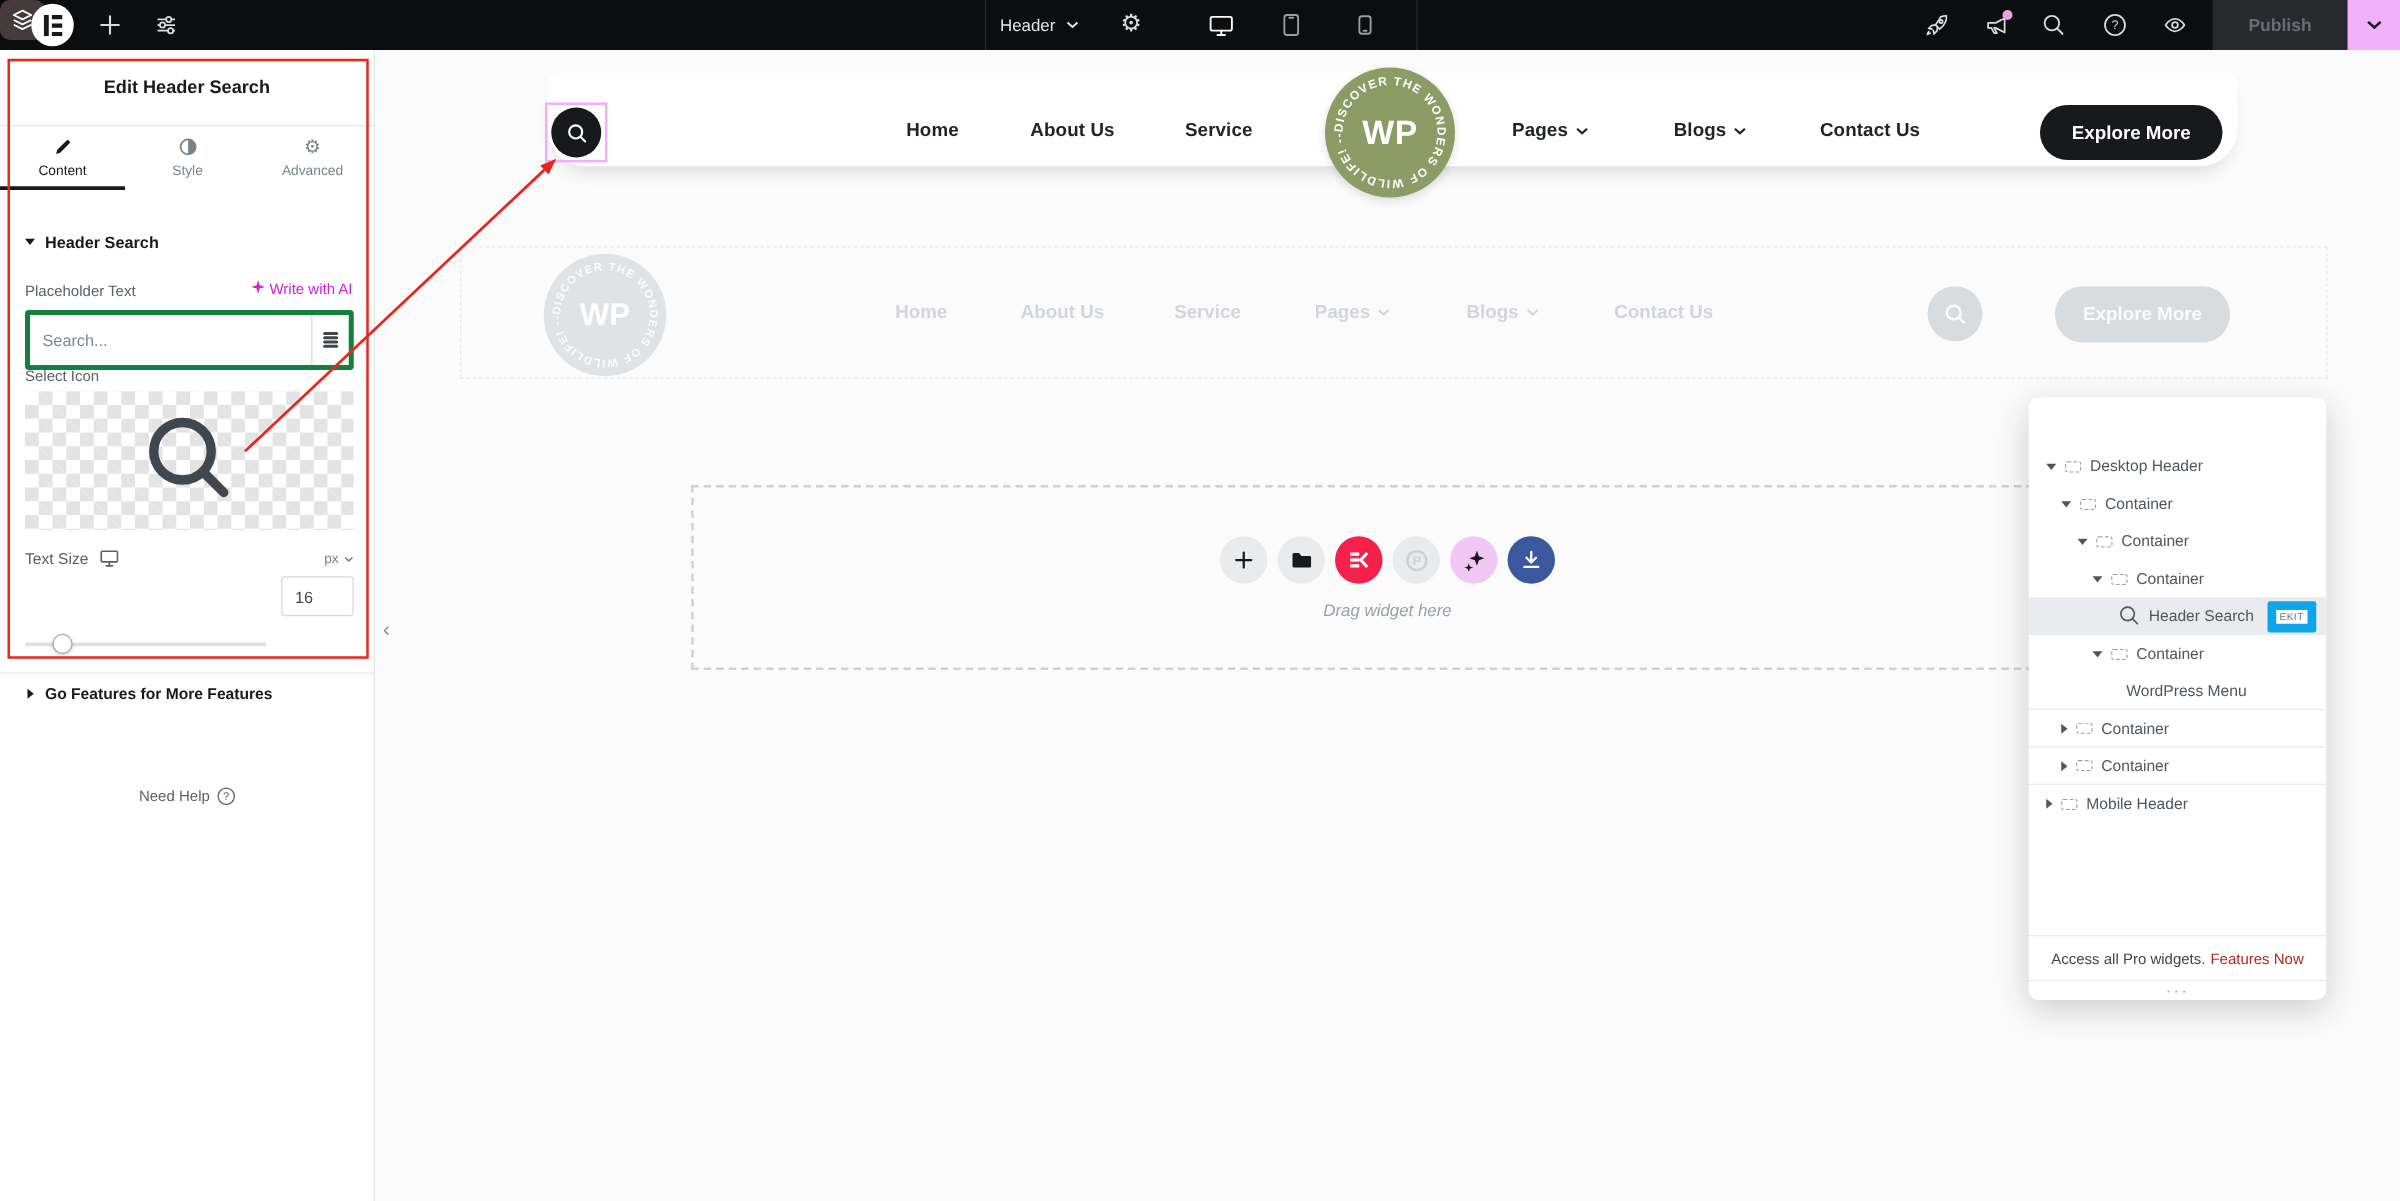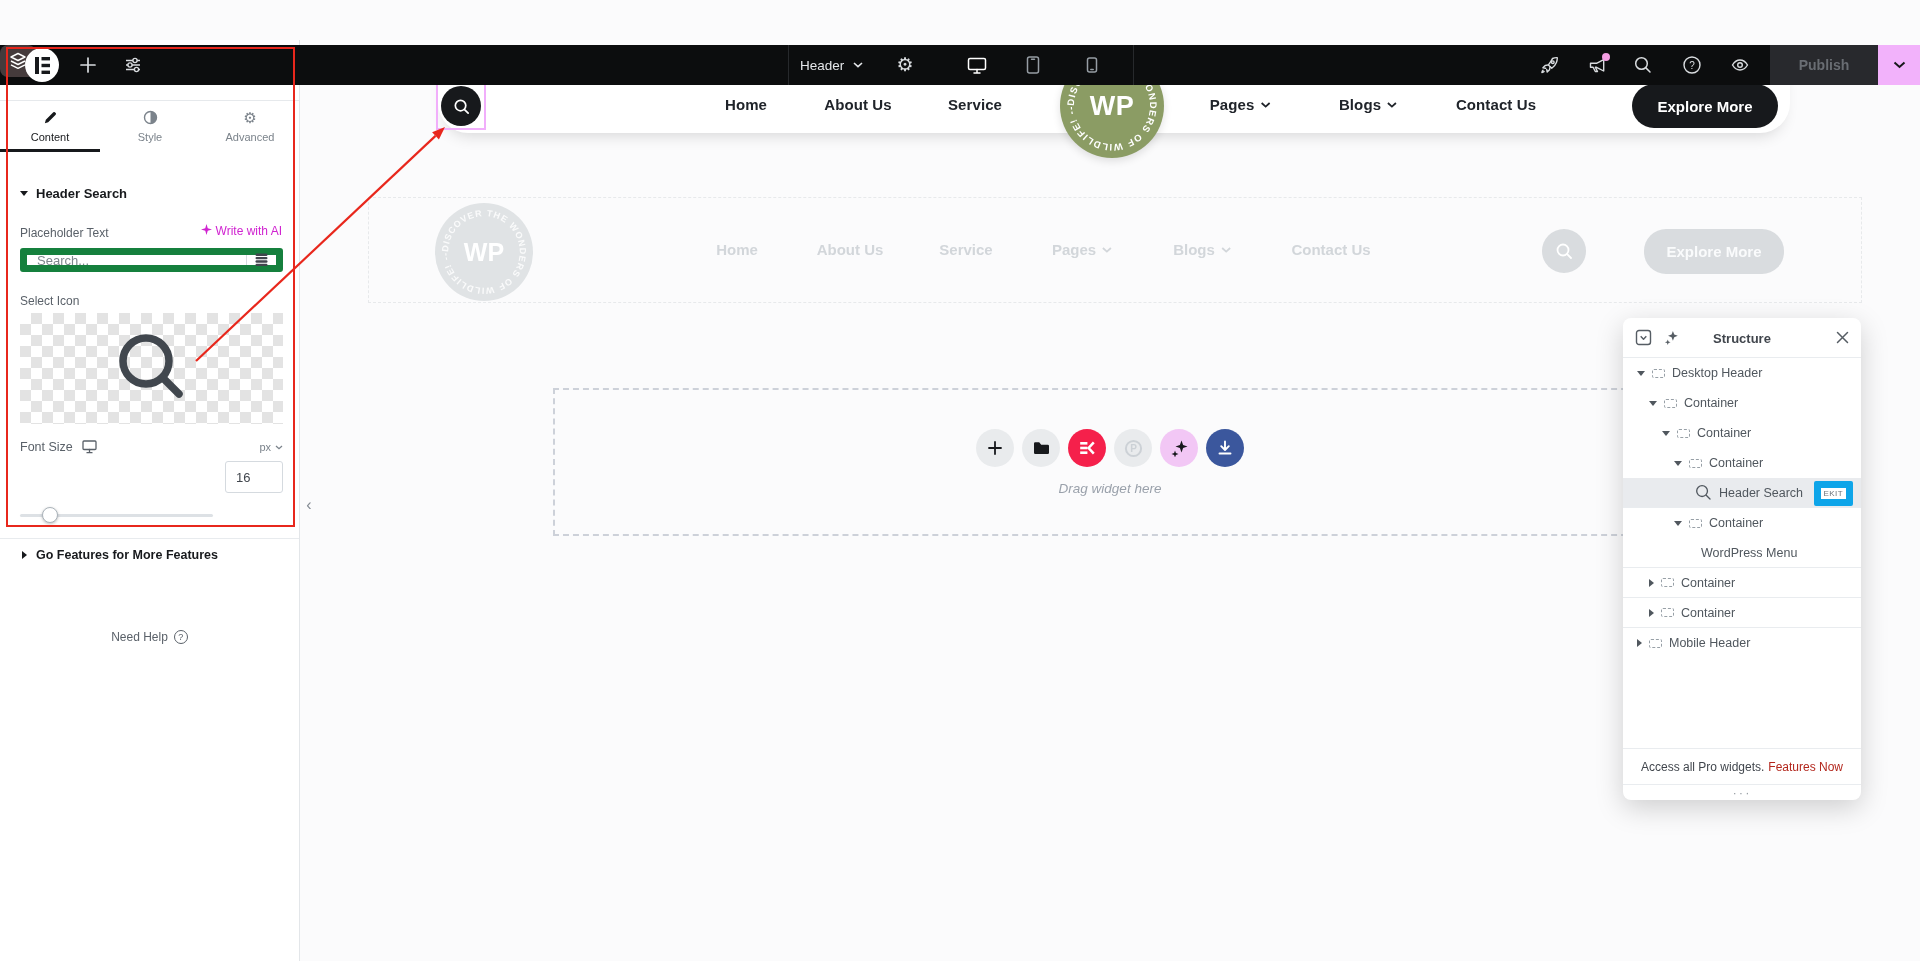--- a/index.html
+++ b/index.html
@@ -7,21 +7,21 @@
   body {
     position: relative;
     font-family: "Liberation Sans", sans-serif;
     background: #fbfbfc;
     overflow: hidden;
     color:#17191c;
   }
   svg { display:block; }
 
   
-  .topbar { position:absolute; left:0; top:0; width:1920px; height:40px; background:#0c0d0e; z-index:40;margin-top:45px; }
+  .topbar { position:absolute; left:0; top:0; width:1920px; height:40px; background:#0c0d0e; z-index:40; }
   .tb-icon { position:absolute; top:0; height:40px; display:flex; align-items:center; justify-content:center; cursor:pointer; }
   .tb-logo { left:25px; top:3px; width:34px; height:34px; background:#fff; border-radius:50%; display:flex; align-items:center; justify-content:center; }
   .tb-layers { left:162px; top:4px; width:36px; height:32px; background:#453b3c; border-radius:8px; display:flex; align-items:center; justify-content:center; }
   .tb-divider { position:absolute; top:0; width:1px; height:40px; background:#27292c; }
   .doc-switch { position:absolute; left:800px; top:0; height:40px; display:flex; align-items:center; gap:9px; color:#e4e6e9; font-size:13.5px; cursor:pointer; }
   .gear-glyph { font-size:19px; color:#d9dcdf; line-height:40px; }
   .publish-btn { position:absolute; left:1770px; top:0; width:108px; height:40px; background:#28292d; color:#696d73; font-size:14px; font-weight:bold; display:flex; align-items:center; justify-content:center; cursor:default; }
   .publish-arrow { position:absolute; left:1878px; top:0; width:42px; height:40px; background:#f2b2fb; display:flex; align-items:center; justify-content:center; cursor:pointer; }
   .noti-dot { position:absolute; left:1602px; top:8px; width:8px; height:8px; border-radius:50%; background:#f49ee2; }
 
@@ -31,21 +31,21 @@
   .panel-hr1 { position:absolute; top:60px; left:0; width:100%; height:1px; background:#e6e9ec; }
   .tabs { position:absolute; top:61px; left:0; width:300px; height:51px; display:flex; }
   .tab { width:100px; display:flex; flex-direction:column; align-items:center; justify-content:center; gap:6px; font-size:11px; color:#7b838b; cursor:pointer; }
   .tab.active { color:#17191c; }
   .tab-underline { position:absolute; top:109px; left:0; width:100px; height:3px; background:#17191c; }
   .sec-head { position:absolute; top:146px; left:20px; display:flex; align-items:center; gap:8px; font-size:13px; font-weight:bold; color:#17191c; cursor:pointer; }
   .caret-down-s { width:0; height:0; border-left:4.5px solid transparent; border-right:4.5px solid transparent; border-top:5.5px solid #17191c; }
   .caret-right-s { width:0; height:0; border-top:4.5px solid transparent; border-bottom:4.5px solid transparent; border-left:5.5px solid #17191c; }
   .ctl-label { position:absolute; left:20px; font-size:12px; color:#5a6169; }
   .write-ai { position:absolute; top:184px; right:17px; display:flex; gap:4px; font-size:12px; color:#d023d0; cursor:pointer; }
-  .txt-input { position:absolute; top:208px; left:20px; width:263px; height:24px; border:7px solid #15803d; border-radius:3px; display:flex; }
+  .txt-input { position:absolute; top:208px; left:20px; width:263px; height:48px; border:4px solid #15803d; border-radius:3px; display:flex; }
   .txt-input input { flex:1; border:none; outline:none; padding:0 10px; font-size:13px; color:#7e868d; font-family:"Liberation Sans",sans-serif; background:transparent; }
   .dyn-cell { width:30px; border-left:1px solid #d5dadf; display:flex; align-items:center; justify-content:center; cursor:pointer; }
   .icon-box { position:absolute; top:273px; left:20px; width:263px; height:111px; cursor:pointer;
     background-color:#fff;
     background-image:
       linear-gradient(45deg,#e3e3e3 25%,transparent 25%,transparent 75%,#e3e3e3 75%),
       linear-gradient(45deg,#e3e3e3 25%,transparent 25%,transparent 75%,#e3e3e3 75%);
     background-size:22px 22px; background-position:0 0,11px 11px;
     display:flex; align-items:center; justify-content:center; }
   .fontsize-row { position:absolute; top:400px; left:20px; width:263px; display:flex; align-items:center; font-size:12.5px; color:#5a6169; }
@@ -268,21 +268,21 @@
 
   <div class="ctl-label" style="top:254px;">Select Icon</div>
   <div class="icon-box">
     <svg width="72" height="72" viewBox="0 0 72 72">
         <circle cx="30" cy="28" r="23" stroke="#41474e" stroke-width="7.5" fill="none"></circle>
         <path d="M46.5 44.5L63 61" stroke="#41474e" stroke-width="7.5" stroke-linecap="round"></path>
       </svg>
   </div>
 
   <div class="fontsize-row">
-    <span>Font Size</span>
+    <span>Text Size</span>
     <svg width="15" height="14" viewBox="0 0 15 14" stroke="#5a6169" stroke-width="1.3" fill="none" stroke-linecap="round" style="margin-left:9px;">
         <rect x="1" y="1" width="13" height="8.5" rx="1"></rect>
         <path d="M5 12.7h5M7.5 9.5v3"></path>
       </svg>
     <span class="unit">
       <span>px</span>
       <svg width="8" height="5" viewBox="0 0 8 5" stroke="#7b838b" stroke-width="1.3" fill="none">
           <path d="M1 1l3 2.7L7 1"></path>
         </svg>
     </span>
@@ -434,40 +434,20 @@
   <div class="dz-circle c-blue">
     <svg width="18" height="18" viewBox="0 0 18 18" stroke="#fff" stroke-width="1.9" fill="none" stroke-linecap="round" stroke-linejoin="round">
         <path d="M9 2.5v8M5.2 7.2L9 11l3.8-3.8"></path>
         <path d="M3.5 14.5h11"></path>
       </svg>
   </div>
 </div>
 <div class="dz-hint">Drag widget here</div>
 
 <div class="struct">
-  <div class="struct-head">
-    <div class="struct-title">Structure</div>
-    <div class="sh-icon" style="left:12px;">
-      <svg width="17" height="17" viewBox="0 0 17 17" stroke="#565d64" stroke-width="1.4" fill="none" stroke-linejoin="round">
-          <rect x="1.5" y="1.5" width="14" height="14" rx="2.5"></rect>
-          <path d="M5.7 7.3l2.8 3 2.8-3"></path>
-        </svg>
-    </div>
-    <div class="sh-icon" style="left:41px;top:12px;">
-      <svg width="15" height="15" viewBox="0 0 16 16" fill="#565d64">
-          <path d="M9.5 1l1.4 3.8L14.7 6.2l-3.8 1.4L9.5 11.4 8.1 7.6 4.3 6.2l3.8-1.4z"></path>
-          <path d="M4 10l.8 2.2 2.2.8-2.2.8L4 16l-.8-2.2L1 13l2.2-.8z"></path>
-        </svg>
-    </div>
-    <div class="sh-icon" style="right:12px;top:13px;">
-      <svg width="13" height="13" viewBox="0 0 13 13" stroke="#565d64" stroke-width="1.5" stroke-linecap="round">
-          <path d="M1.5 1.5l10 10M11.5 1.5l-10 10"></path>
-        </svg>
-    </div>
-  </div>
 
   <div class="tree">
     <div class="trow i0">
         <span class="c-down"></span>
         <span class="cont-ic"></span>
         <span>Desktop Header</span>
       </div>
     <div class="trow i1">
         <span class="c-down"></span>
         <span class="cont-ic"></span>

